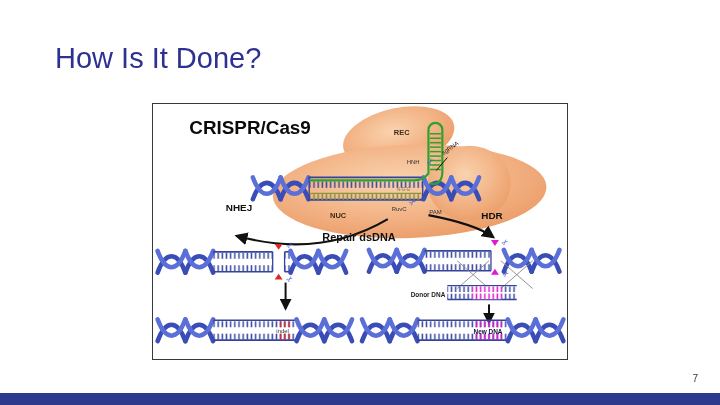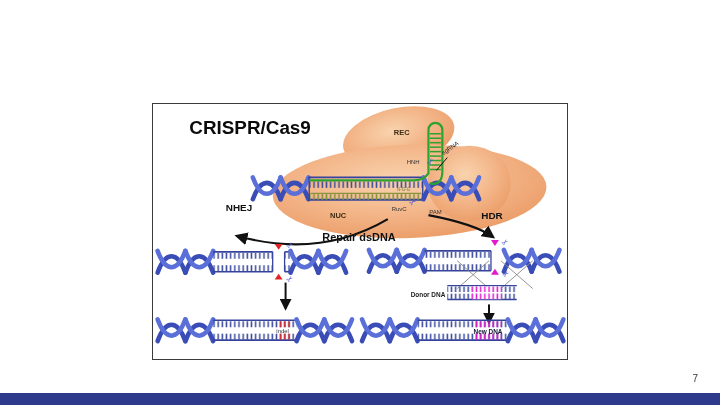--- a/index.html
+++ b/index.html
@@ -22,20 +22,21 @@
   .footer-bar{
     position:absolute;left:0;bottom:0;width:720px;height:12px;background:#2E3B8C;
   }
   text{font-family:"Liberation Sans",sans-serif;}
 </style>
 </head>
 <body>
 
 <div class="slide">
 
+  <div class="slide-title">How Is It Done?</div>
 
   <div class="figure-frame">
     <svg viewBox="0 0 416 257">
       <defs>
         <radialGradient id="orangeGrad" cx="45%" cy="38%" r="75%">
           <stop offset="0%" stop-color="#F9D3AE"></stop>
           <stop offset="55%" stop-color="#F2B183"></stop>
           <stop offset="100%" stop-color="#E8945C"></stop>
         </radialGradient>
         <marker id="arrowBlack" viewBox="0 0 10 10" refX="8" refY="5" markerWidth="6" markerHeight="6" orient="auto-start-reverse">

